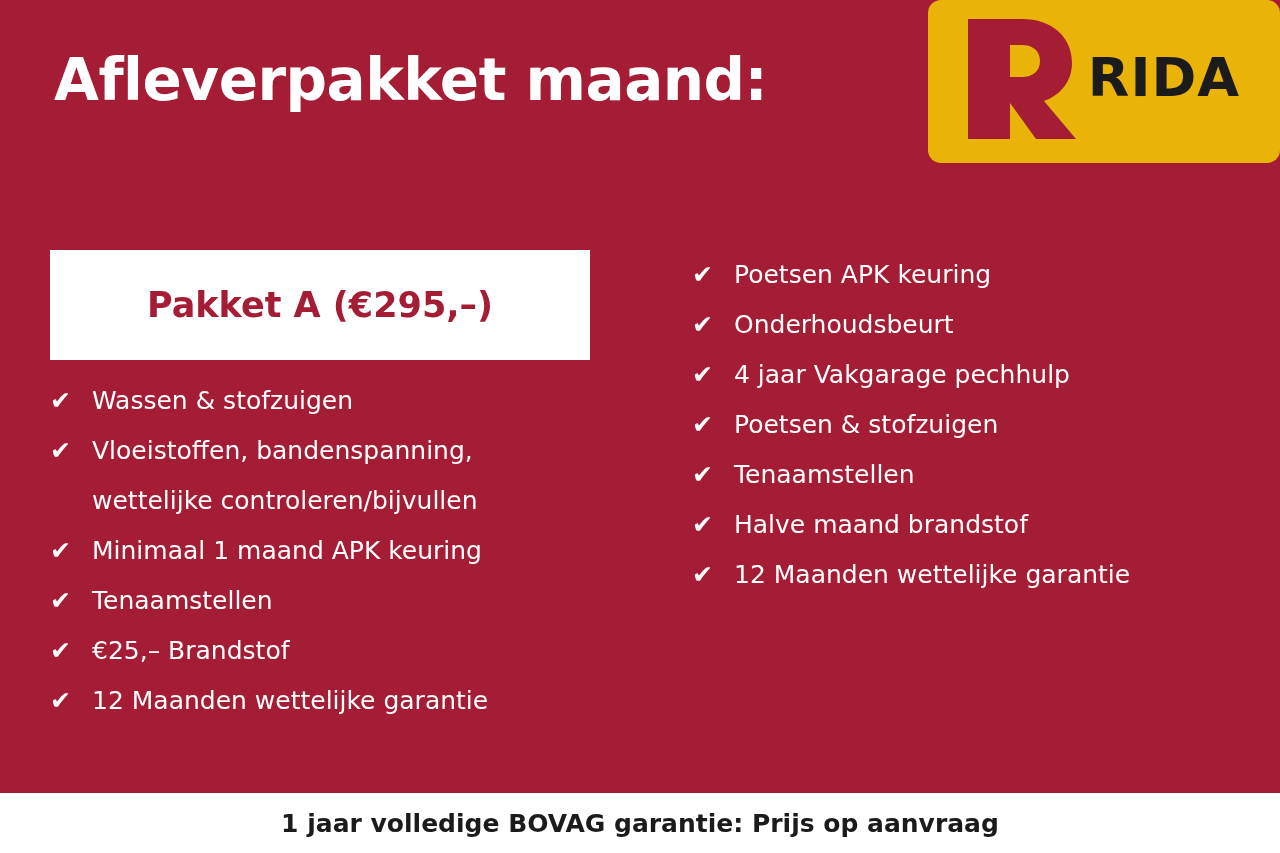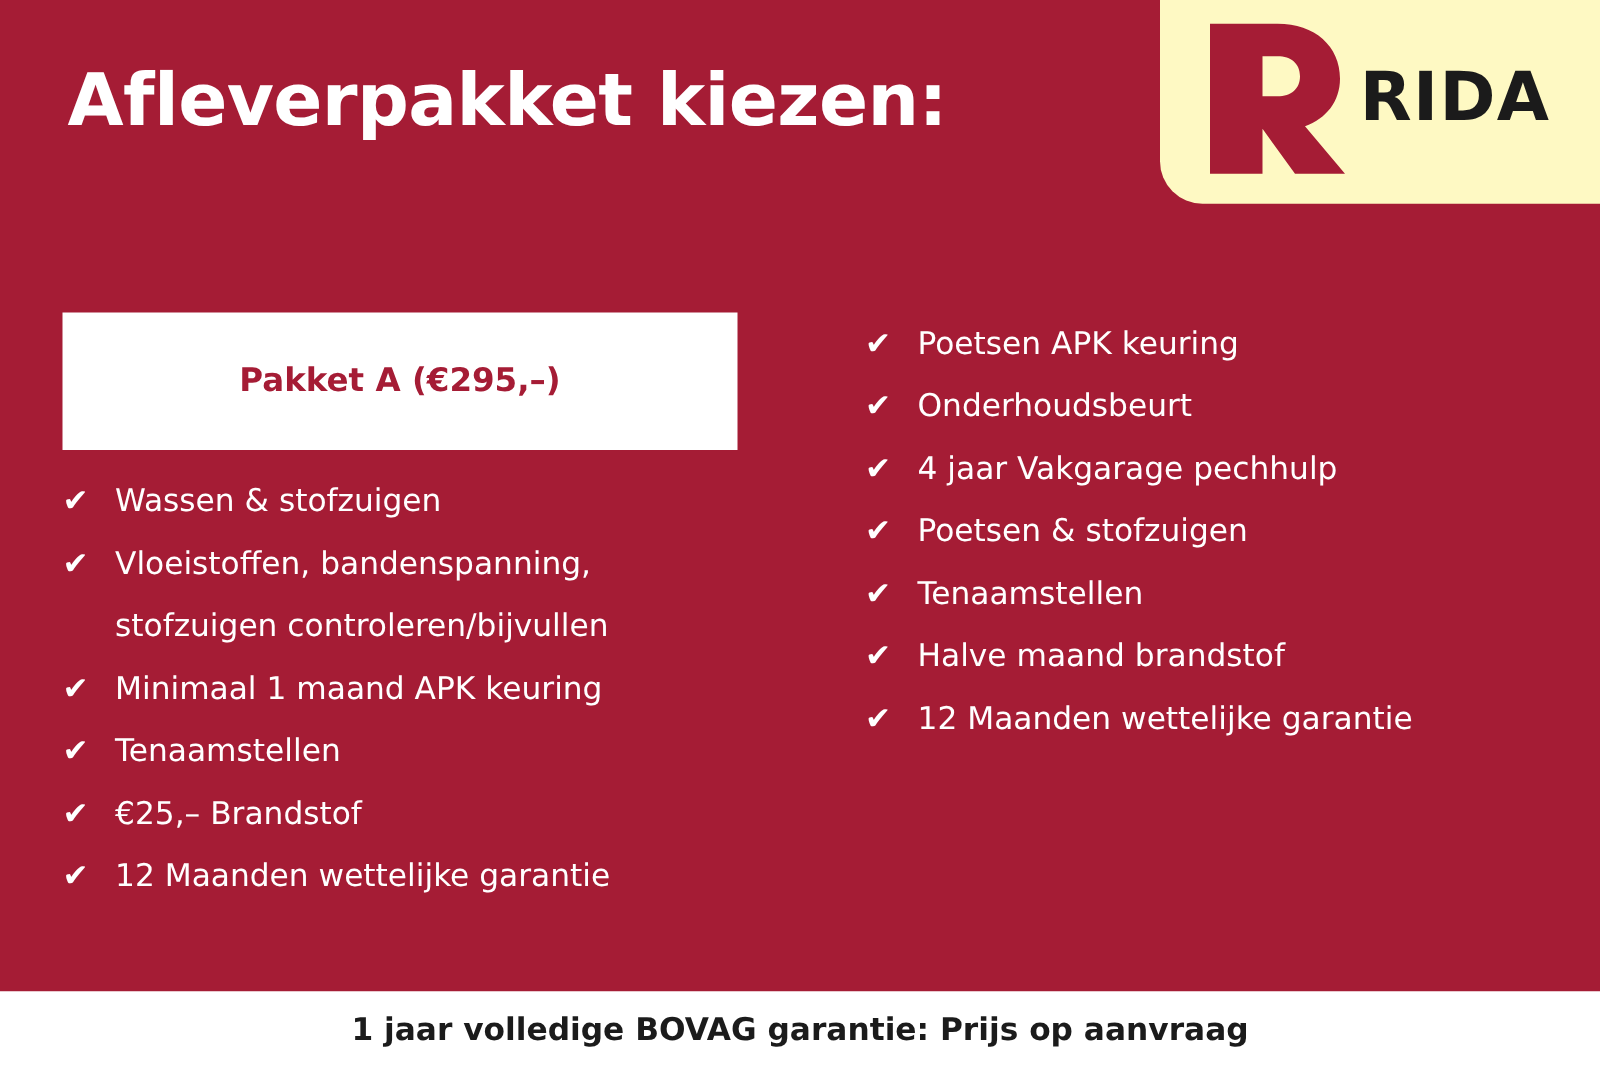--- a/index.html
+++ b/index.html
@@ -16,27 +16,28 @@
     position: relative;
   }
 
   
   .logo-card {
     position: absolute;
     top: 0;
     right: 0;
     width: 352px;
     height: 163px;
-    background: #fef9c3;
+    background: #eab308;
     border-bottom-left-radius: 34px;
     display: flex;
     align-items: center;
     justify-content: center;
     box-sizing: border-box;
     padding: 0 14px 8px 6px;
+    border-radius: 13px;
   }
   .logo-inner {
     display: flex;
     align-items: center;
     gap: 10px;
   }
   .logo-mark {
     width: 118px;
     height: 126px;
     position: relative;
@@ -99,21 +100,21 @@
     height: 110px;
     display: flex;
     align-items: center;
     justify-content: center;
     margin-bottom: 16px;
   }
   .package-title {
     color: #A51C35;
     font-family: "DejaVu Sans", sans-serif;
     font-weight: 700;
-    font-size: 26px;
+    font-size: 35px;
     white-space: nowrap;
   }
   .feature-list {
     list-style: none;
     margin: 0;
     padding: 0;
   }
   .feature-item {
     display: flex;
     align-items: flex-start;
@@ -166,36 +167,36 @@
         <path d="M8 4 H62 C92 4 112 22 112 48 C112 66 101 80 84 86 L116 124 H76 L50 88 V124 H8 Z M50 30 V62 H62 C73 62 80 56 80 46 C80 36 73 30 62 30 Z" fill="#A51C35"></path>
         <path d="M8 4 H40 V124 H8 Z" fill="#1B1B1B" opacity="0"></path>
       </svg>
     </div>
     <div class="logo-words">
       <span class="logo-rida">RIDA</span>
     </div>
   </div>
 </div>
 
-<h1 class="page-title">Afleverpakket kiezen:</h1>
+<h1 class="page-title">Afleverpakket maand:</h1>
 
 <div class="packages">
 
   <div class="package">
     <div class="package-header">
       <span class="package-title">Pakket A (€295,–)</span>
     </div>
     <ul class="feature-list">
       <li class="feature-item">
         <span class="check">✔</span>
         <span class="feature-text">Wassen &amp; stofzuigen</span>
       </li>
       <li class="feature-item">
         <span class="check">✔</span>
-        <span class="feature-text">Vloeistoffen, bandenspanning, stofzuigen controleren/bijvullen</span>
+        <span class="feature-text">Vloeistoffen, bandenspanning, wettelijke controleren/bijvullen</span>
       </li>
       <li class="feature-item">
         <span class="check">✔</span>
         <span class="feature-text">Minimaal 1 maand APK keuring</span>
       </li>
       <li class="feature-item">
         <span class="check">✔</span>
         <span class="feature-text">Tenaamstellen</span>
       </li>
       <li class="feature-item">

